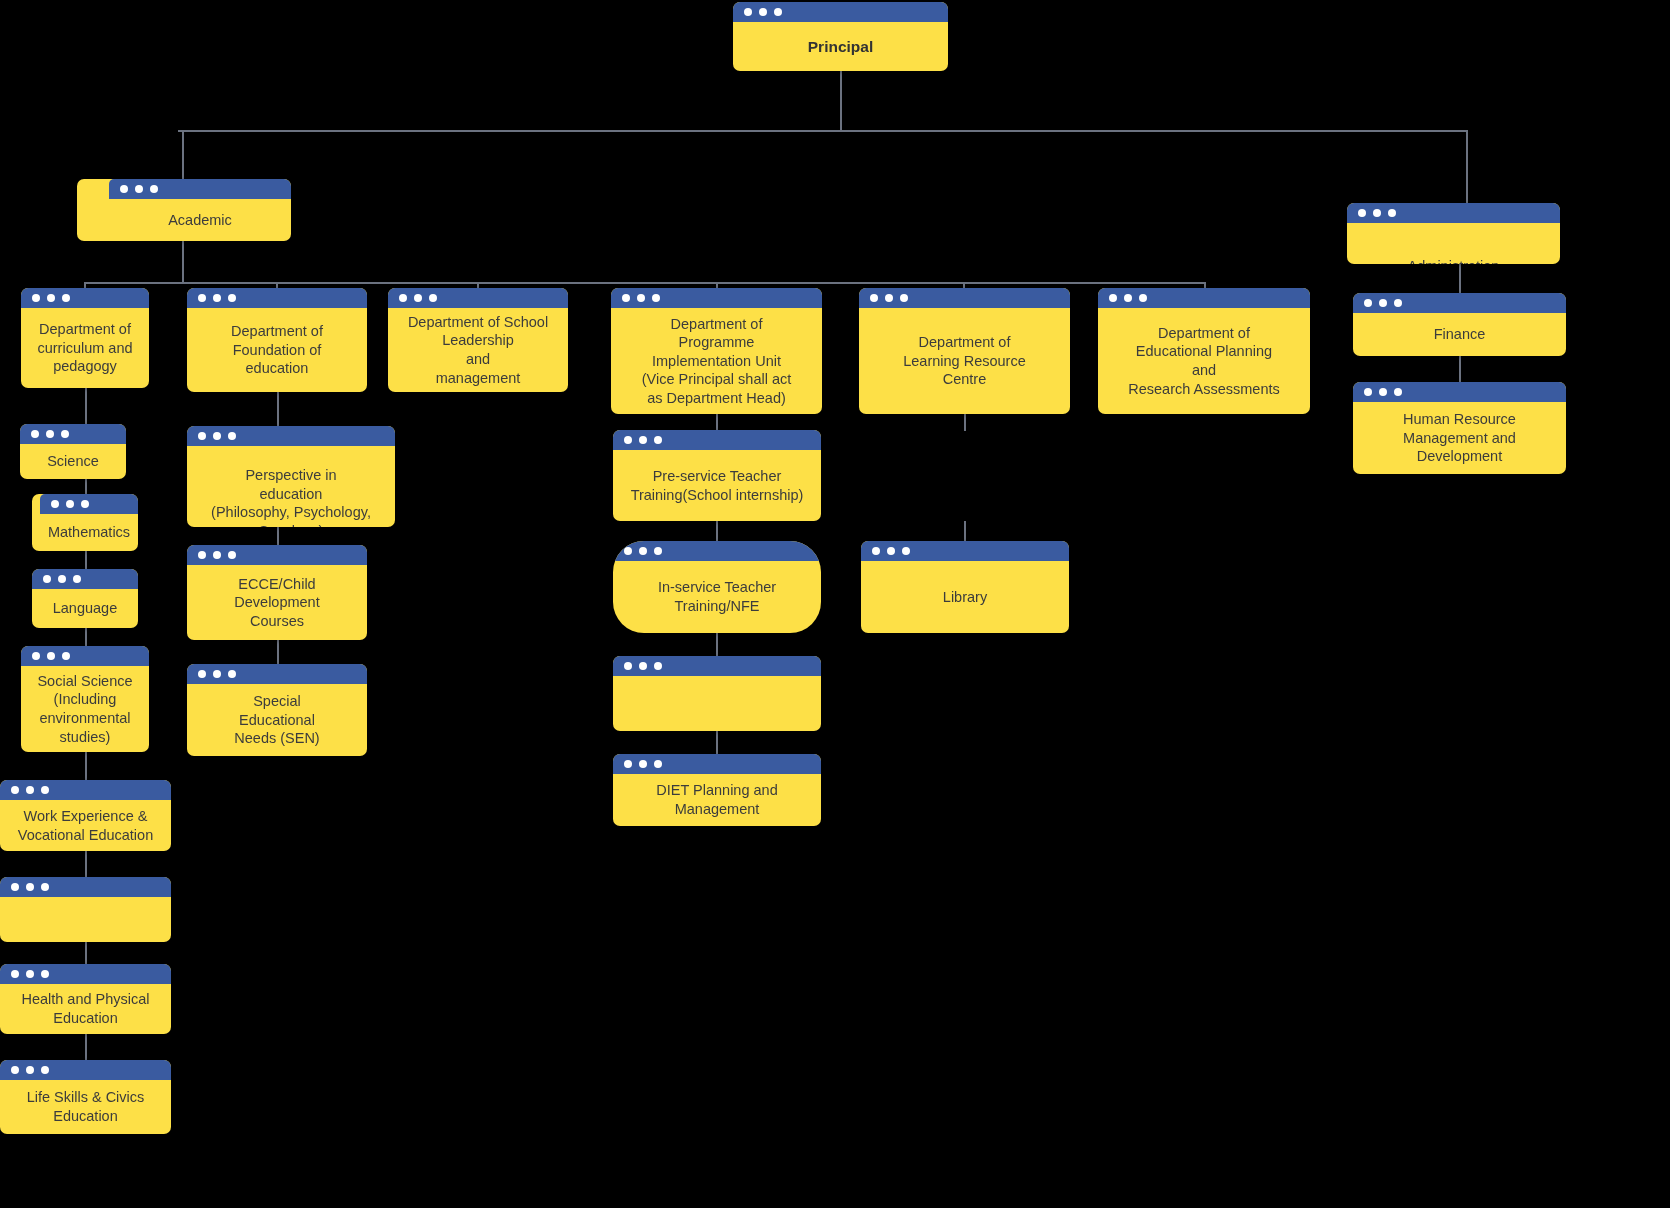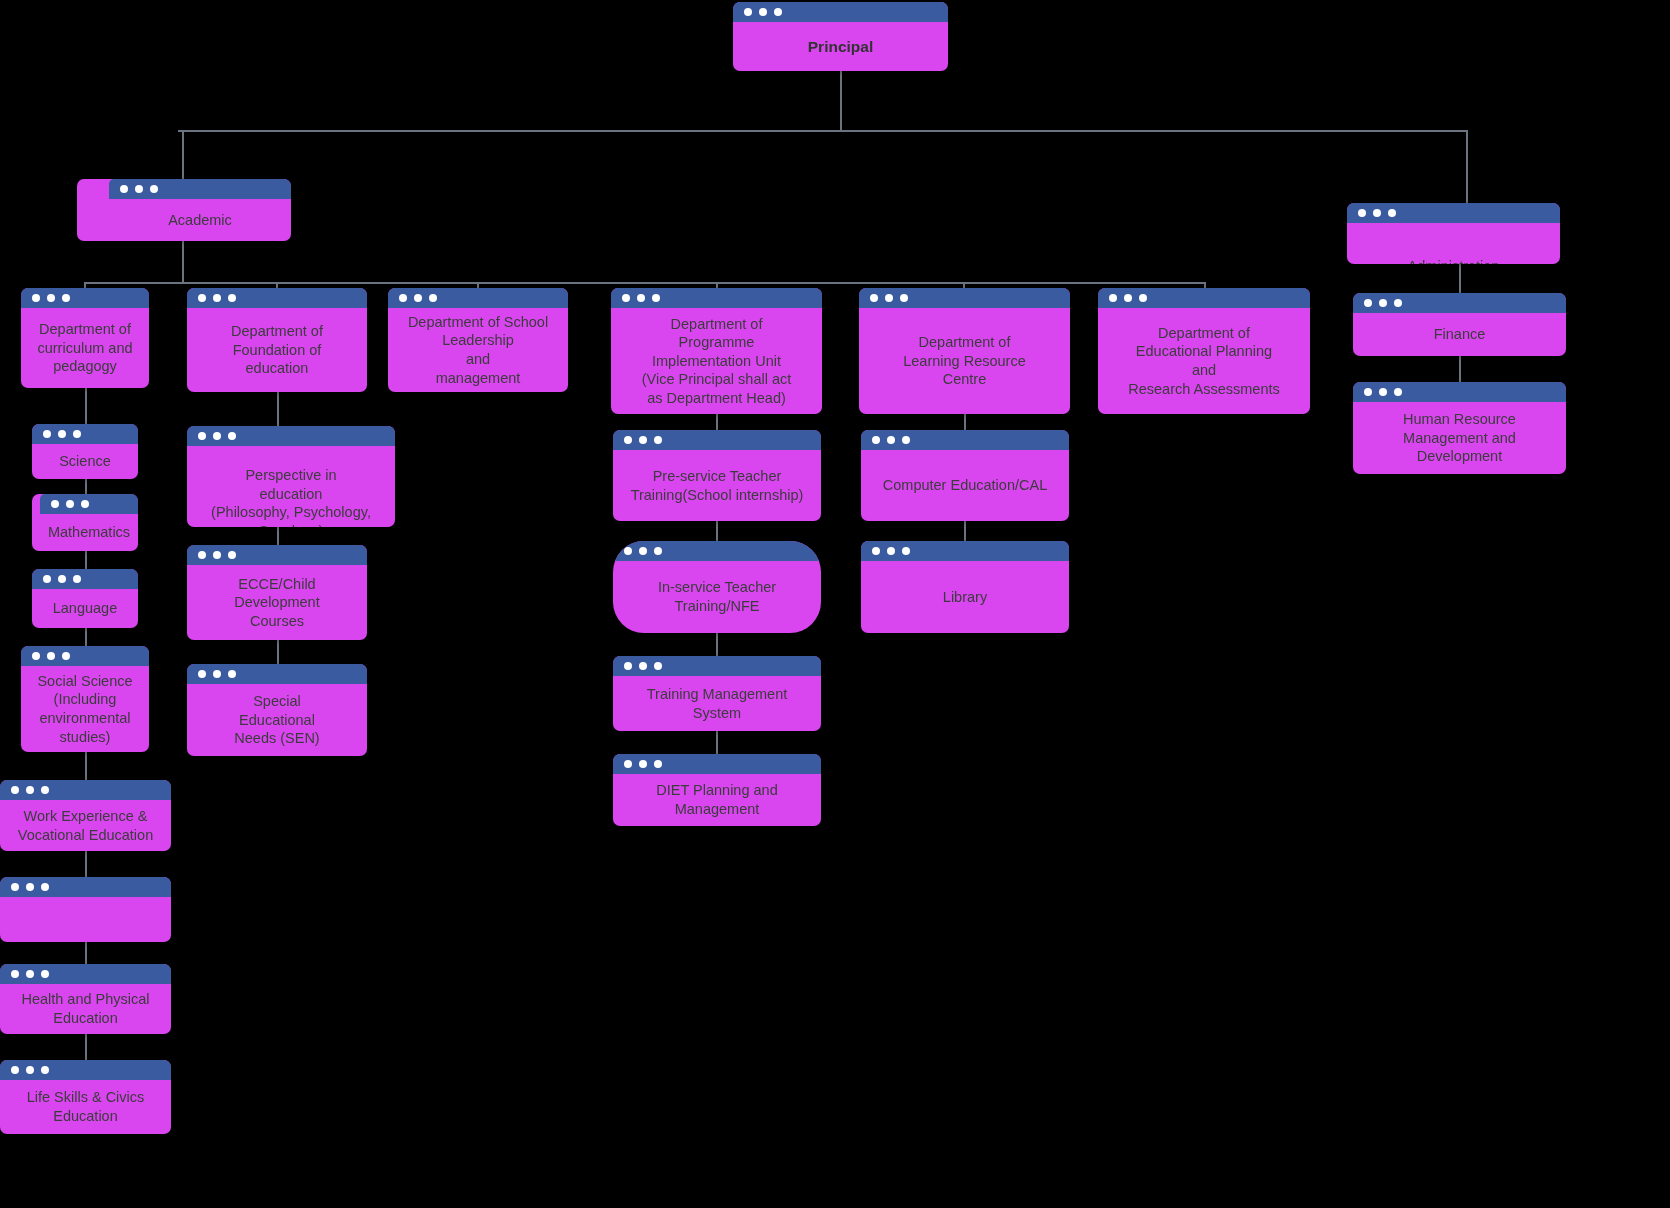--- a/index.html
+++ b/index.html
@@ -20,21 +20,21 @@
   .line {
     position: absolute;
     background: #6b7280;
   }
   .vline { width: 2px; }
   .hline { height: 2px; }
 
   
   .node {
     position: absolute;
-    background: #d946ef;
+    background: #fde047;
     border-radius: 7px;
     box-shadow: 0 1px 4px rgba(0,0,0,0.35);
     overflow: hidden;
     display: flex;
     flex-direction: column;
   }
   .node-bar {
     height: 20px;
     background: #3a5ba0;
     display: flex;
@@ -148,21 +148,21 @@
     <div class="node-bar">
       <span class="dot"></span>
       <span class="dot"></span>
       <span class="dot"></span>
     </div>
     <div class="node-body">Department of
 curriculum and
 pedagogy</div>
   </div>
 
-  <div class="node" style="left:32px; top:424px; width:106px; height:55px;">
+  <div class="node" style="left:20px; top:424px; width:106px; height:55px;">
     <div class="node-bar">
       <span class="dot"></span>
       <span class="dot"></span>
       <span class="dot"></span>
     </div>
     <div class="node-body">Science</div>
   </div>
 
   <div class="node" style="left:32px; top:494px; width:106px; height:57px;padding-left:8px;">
     <div class="node-bar">
@@ -323,22 +323,20 @@
     <div class="node-body">In-service Teacher
 Training/NFE</div>
   </div>
 
   <div class="node" style="left:613px; top:656px; width:208px; height:75px;">
     <div class="node-bar">
       <span class="dot"></span>
       <span class="dot"></span>
       <span class="dot"></span>
     </div>
-    <div class="node-body">Training Management
-System</div>
   </div>
 
   <div class="node" style="left:613px; top:754px; width:208px; height:72px;">
     <div class="node-bar">
       <span class="dot"></span>
       <span class="dot"></span>
       <span class="dot"></span>
     </div>
     <div class="node-body">DIET Planning and
 Management</div>
@@ -348,28 +346,20 @@
     <div class="node-bar">
       <span class="dot"></span>
       <span class="dot"></span>
       <span class="dot"></span>
     </div>
     <div class="node-body">Department of
 Learning Resource
 Centre</div>
   </div>
 
-  <div class="node" style="left:861px; top:430px; width:208px; height:91px;">
-    <div class="node-bar">
-      <span class="dot"></span>
-      <span class="dot"></span>
-      <span class="dot"></span>
-    </div>
-    <div class="node-body">Computer Education/CAL</div>
-  </div>
 
   <div class="node" style="left:861px; top:541px; width:208px; height:92px;">
     <div class="node-bar">
       <span class="dot"></span>
       <span class="dot"></span>
       <span class="dot"></span>
     </div>
     <div class="node-body">Library</div>
   </div>
 

